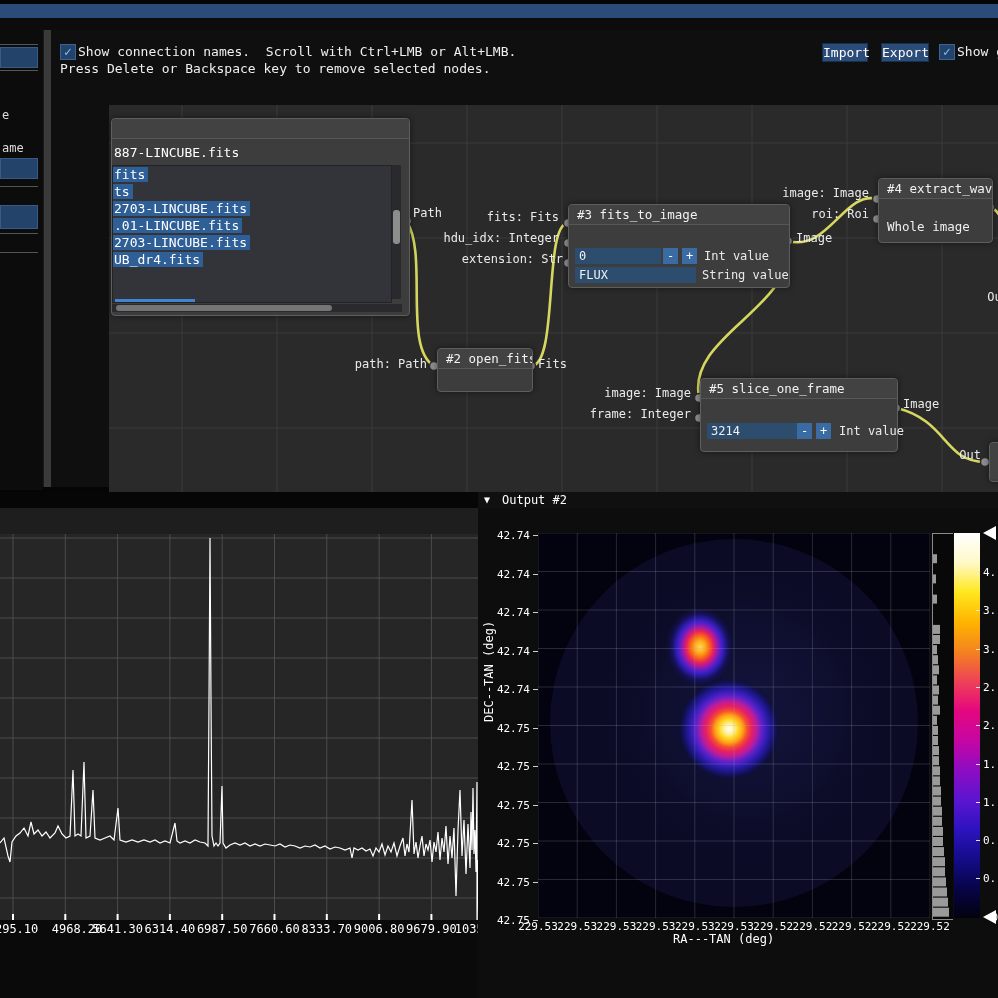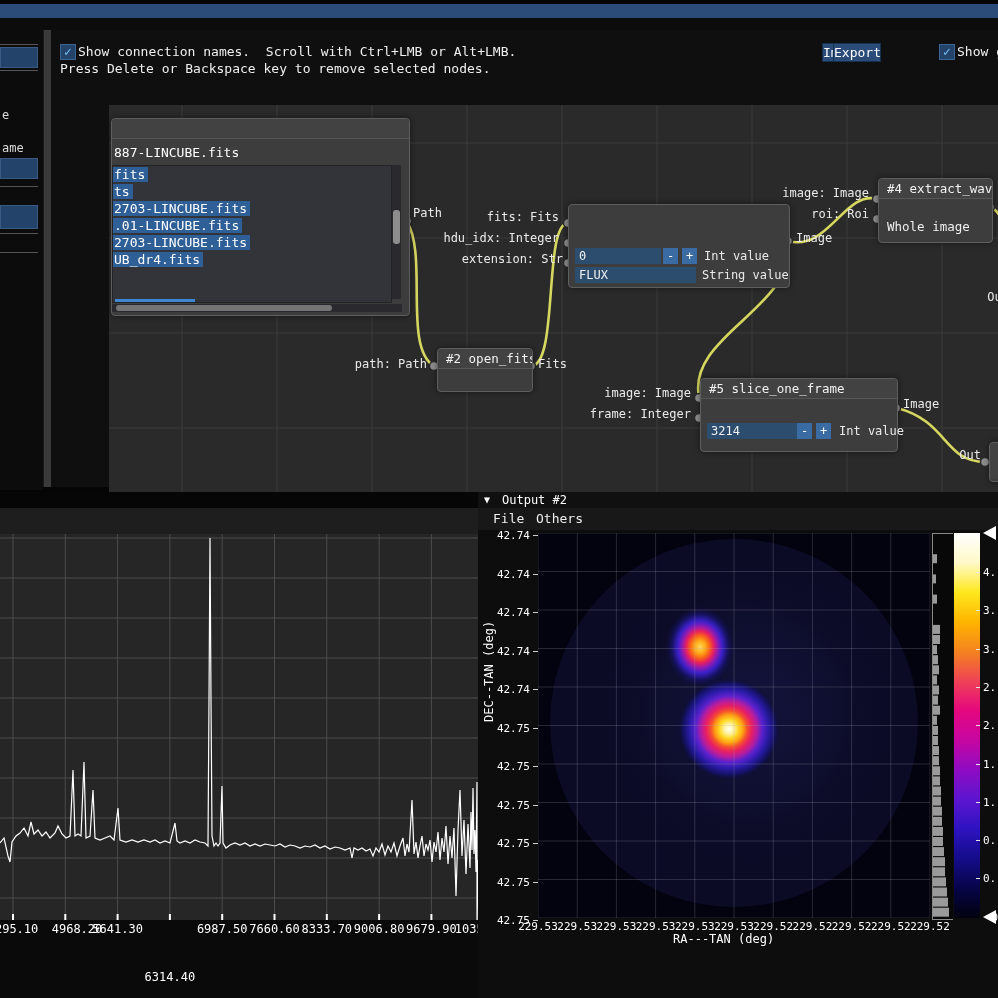--- a/index.html
+++ b/index.html
@@ -89,21 +89,21 @@
     <div class="abs side-hr" style="top:215px"></div>
     <div class="abs side-hr" style="top:234px"></div>
   </div>
   <div class="abs splitter"></div>
 
   <div class="abs editor">
     <div class="abs chk" style="left:9px;top:14px"><span>✓</span></div>
     <div class="abs helptext" style="left:9px;top:31px">Press Delete or Backspace key to remove selected nodes.</div>
     <div class="abs helptext" style="left:27px;top:14px">Show connection names.  Scroll with Ctrl+LMB or Alt+LMB.</div>
     <div class="abs tbtn" style="left:771px;top:13px;width:44px">Import</div>
-    <div class="abs tbtn" style="left:782px;top:13px;width:46px">Export</div>
+    <div class="abs tbtn" style="left:830px;top:13px;width:46px">Export</div>
     <div class="abs chk" style="left:888px;top:14px"><span>✓</span></div>
     <div class="abs helptext" style="left:906px;top:14px">Show g</div>
 
     <div class="abs canvas">
       <svg id="wires-svg" width="940" height="412" style="position:absolute;left:0;top:0">
           <line x1="73" y1="0" x2="73" y2="412" stroke="#3a3a3a" stroke-width="1"></line>
           <line x1="168" y1="0" x2="168" y2="412" stroke="#3a3a3a" stroke-width="1"></line>
           <line x1="263" y1="0" x2="263" y2="412" stroke="#3a3a3a" stroke-width="1"></line>
           <line x1="358" y1="0" x2="358" y2="412" stroke="#3a3a3a" stroke-width="1"></line>
           <line x1="453" y1="0" x2="453" y2="412" stroke="#3a3a3a" stroke-width="1"></line>
@@ -157,20 +157,21 @@
         <div class="hscroll">
             <div class="hthumb"></div>
           </div>
       </div>
 
       <div class="node" style="left:328px;top:243px;width:94px;height:42px">
         <div class="node-title">#2 open_fits</div>
       </div>
 
       <div class="node" style="left:459px;top:99px;width:220px;height:82px">
+        <div class="node-title">#3 fits_to_image</div>
         <div class="field" style="left:6px;top:43px;width:78px">0</div>
         <div class="sqbtn" style="left:94px;top:43px">-</div>
         <div class="sqbtn" style="left:113px;top:43px">+</div>
         <div class="fldlabel" style="left:135px;top:43px">Int value</div>
         <div class="field" style="left:6px;top:62px;width:113px">FLUX</div>
         <div class="fldlabel" style="left:133px;top:62px">String value</div>
       </div>
 
       <div class="node" style="left:769px;top:73px;width:113px;height:63px">
         <div class="node-title">#4 extract_wave</div>
@@ -242,38 +243,34 @@
           <line x1="326.79999999999995" y1="380" x2="326.79999999999995" y2="386" stroke="#ffffff" stroke-width="2"></line>
           <line x1="379.09999999999997" y1="380" x2="379.09999999999997" y2="386" stroke="#ffffff" stroke-width="2"></line>
           <line x1="431.4" y1="380" x2="431.4" y2="386" stroke="#ffffff" stroke-width="2"></line>
           <line x1="483.7" y1="380" x2="483.7" y2="386" stroke="#ffffff" stroke-width="2"></line>
         </svg>
       </div>
     <div class="abs spec-xlabels" id="spec-xlabels">
         <div class="xtick-label" style="left: 13px;">4295.10</div>
         <div class="xtick-label" style="left: 77px;">4968.20</div>
         <div class="xtick-label" style="left: 117.6px;">5641.30</div>
-        <div class="xtick-label" style="left: 169.9px; margin-top: 48px;">6314.40</div>
+        <div class="xtick-label" style="left: 169.9px;">6314.40</div>
         <div class="xtick-label" style="left: 222.2px;">6987.50</div>
         <div class="xtick-label" style="left: 274.5px;">7660.60</div>
         <div class="xtick-label" style="left: 326.8px;">8333.70</div>
         <div class="xtick-label" style="left: 379.1px;">9006.80</div>
         <div class="xtick-label" style="left: 431.4px;">9679.90</div>
         <div class="xtick-label" style="left: 483.7px;">10353.00</div>
       </div>
   </div>
 
   <div class="abs outwin">
     <div class="abs out-title">
       <span style="position:absolute;left:6px;top:0;font-size:10px">▼</span>
       <span style="position:absolute;left:24px;top:0">Output #2</span>
-    </div>
-    <div class="abs out-menu">
-      <span class="menu-item" style="left:15px">File</span>
-      <span class="menu-item" style="left:58px">Others</span>
     </div>
 
     <div id="hm-ylabels"></div>
     <div class="axis-label" style="left:4px;top:230px;transform:rotate(-90deg);transform-origin:left top">DEC--TAN (deg)</div>
 
     <div class="abs hm-area">
       <svg width="392" height="385" viewBox="0 0 392 385">
         <defs>
           <radialGradient id="halo">
               <stop offset="0%" stop-color="#15153f"></stop>

